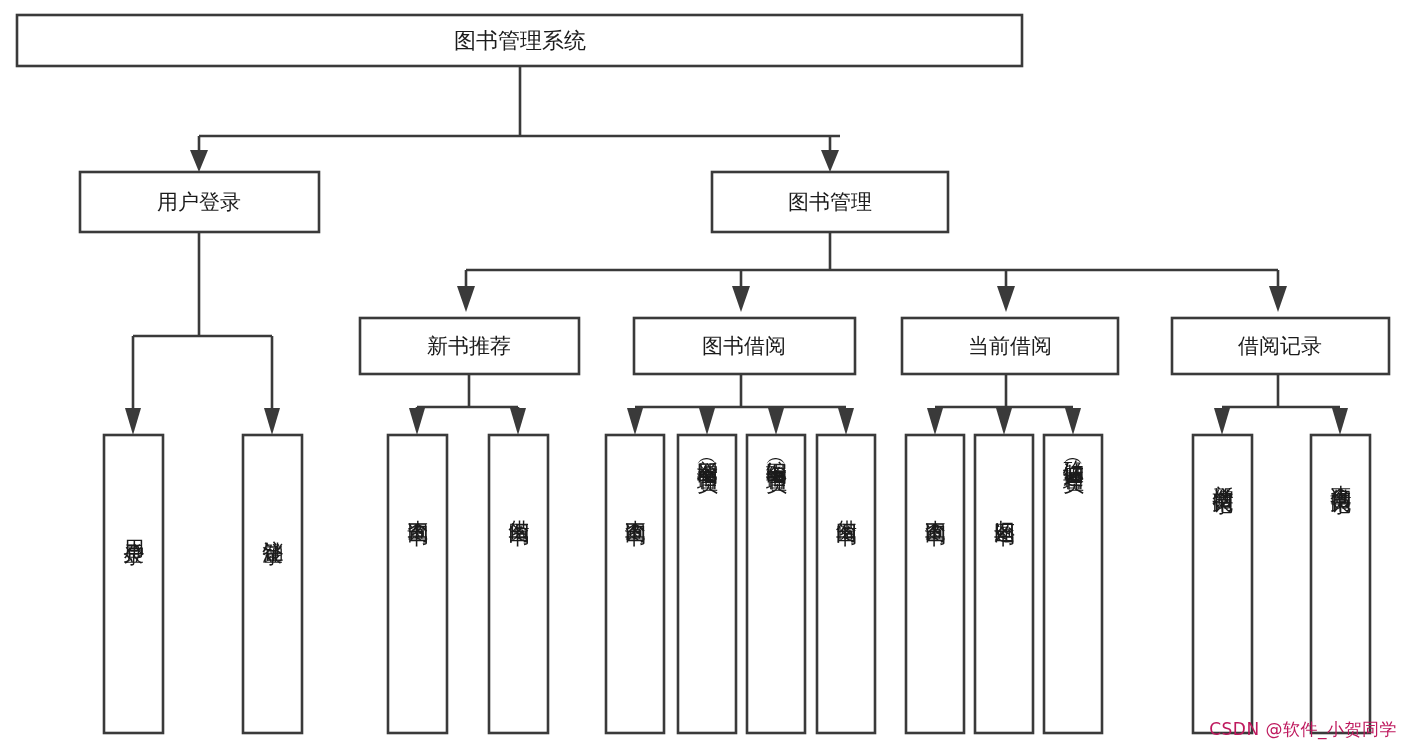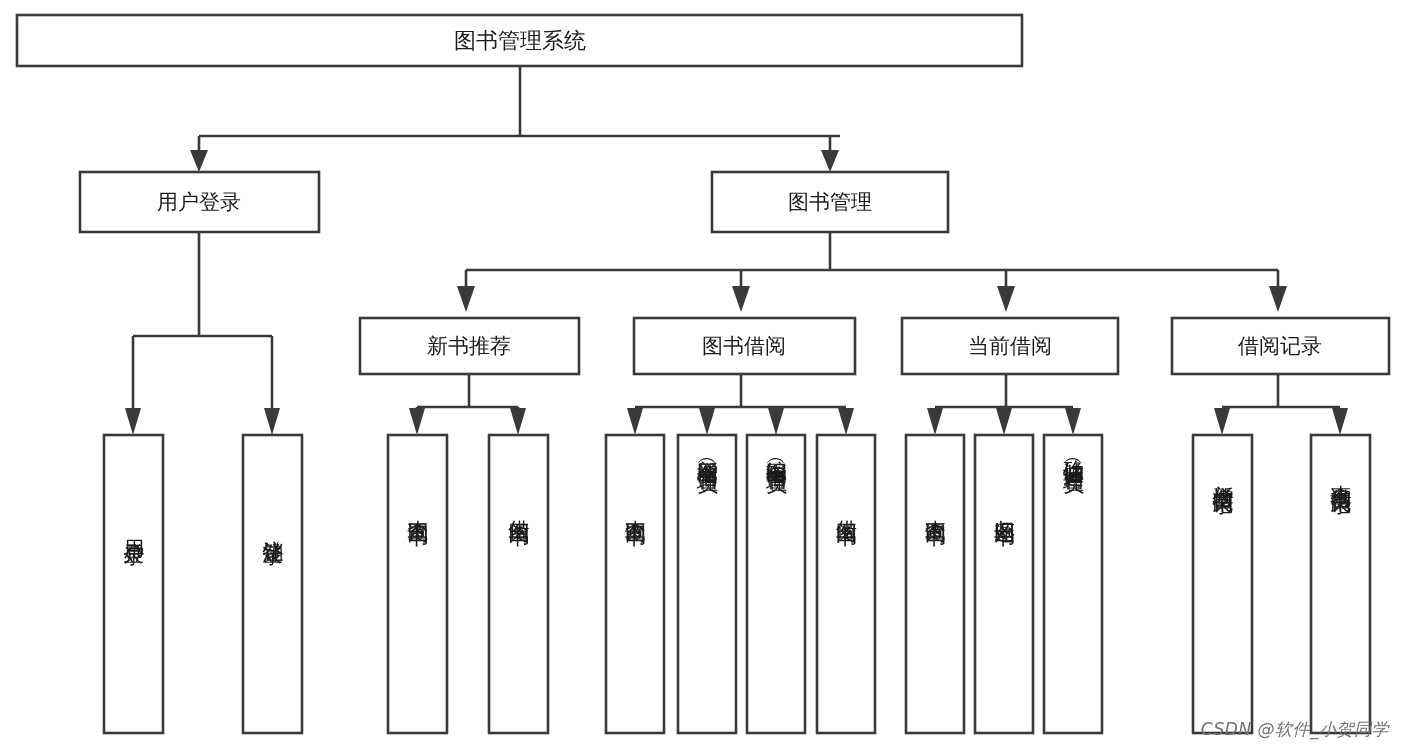--- a/index.html
+++ b/index.html
@@ -66,28 +66,27 @@
     text-orientation: upright;
     font-family: "DejaVu Sans", "Liberation Sans", sans-serif;
     font-size: 21px;
     line-height: 1.18;
     color: #1b1b1b;
     letter-spacing: 2px;
     white-space: nowrap;
   }
   .watermark {
     position: absolute;
-    right: 16px;
+    right: 8px;
     bottom: 6px;
     font-family: "DejaVu Sans", "Liberation Sans", sans-serif;
     font-size: 17px;
-    color: #737373;
+    color: #be185d;
     white-space: nowrap;
     letter-spacing: 0.5px;
-    font-style: italic;
   }
 </style>
 </head>
 <body>
 
 <div id="stage">
 
   <svg id="diagram-svg" viewBox="0 0 1405 747">
 
     <g>

